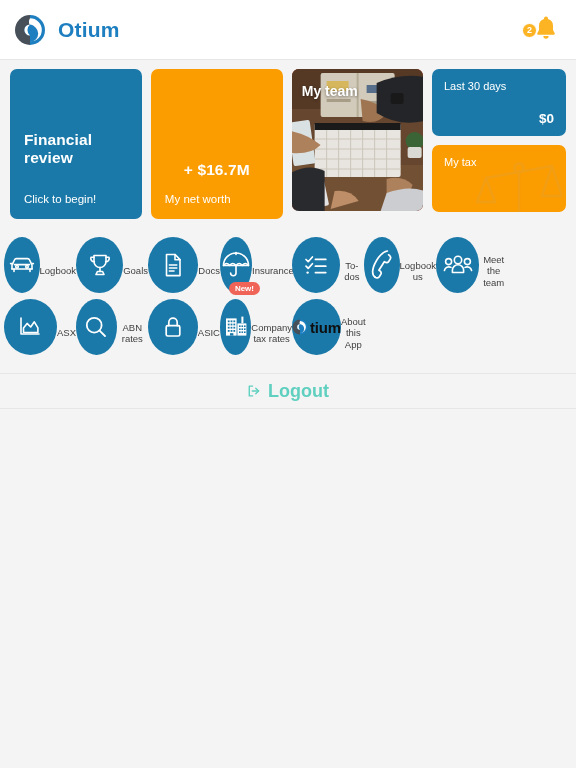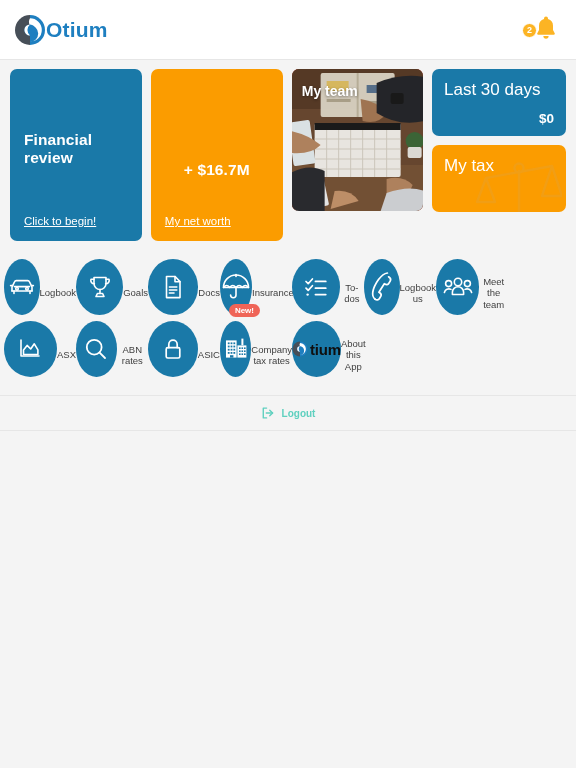--- a/index.html
+++ b/index.html
@@ -12,21 +12,21 @@
 
   
   .header {
     height: 60px;
     background: #ffffff;
     border-bottom: 1px solid #e6e6e6;
     display: flex;
     align-items: center;
     padding: 0 16px 0 14px;
   }
-  .brand { display: flex; align-items: center; }
+  .brand { display: flex; align-items: center; gap: 12px; }
   .brand-logo { width: 32px; height: 32px; display: block; }
   .brand-name {
     color: #1e7fc0;
     font-size: 21px;
     font-weight: 600;
     letter-spacing: .2px;
   }
   .header-spacer { flex: 1; }
   .bell-wrap { position: relative; width: 40px; height: 34px; }
   .bell-icon { position: absolute; right: 2px; top: 2px; width: 24px; height: 26px; }
@@ -45,51 +45,51 @@
     display: flex;
     gap: 9px;
     align-items: flex-start;
   }
   .card {
     border-radius: 7px;
     position: relative;
     overflow: hidden;
     color: #ffffff;
   }
-  .card-lg { width: 134px; height: 172px; padding: 14px; }
+  .card-lg { width: 134px; height: 150px; padding: 14px; }
   .card-blue { background: #1a79a8; }
   .card-orange { background: #fb9c00; }
 
   .card-lg .card-title {
     position: absolute; left: 14px; right: 14px; top: 62px;
     font-size: 15.5px; font-weight: 700; letter-spacing: .1px;
   }
   .card-lg .card-sub {
     position: absolute; left: 14px; right: 14px; bottom: 14px;
-    font-size: 11.5px; font-weight: 400; text-decoration: underline;
+    font-size: 11.5px; font-weight: 400;
   }
   .card-networth .card-title { text-align: center; margin-top: 30px; }
 
   .card-photo {
     width: 134px; height: 142px;
     background: #ef4444;
     position: relative;
   }
   .photo-canvas { position: absolute; inset: 0; width: 100%; height: 100%; }
   .card-photo .card-title {
     position: absolute; left: 10px; top: 14px;
     font-size: 14px; font-weight: 600;
     color: #ffffff;
     text-shadow: 0 1px 3px rgba(0,0,0,.45);
   }
 
   .card-stack { display: flex; flex-direction: column; gap: 9px; }
   .card-sm { width: 134px; height: 67px; padding: 11px 12px; position: relative; }
   .card-sm .card-title {
-    font-size: 17px; font-weight: 400;
+    font-size: 11px; font-weight: 400;
     position: relative; z-index: 2;
   }
   .card-sm .card-amount {
     position: absolute; right: 12px; bottom: 10px;
     font-size: 13.5px; font-weight: 700; z-index: 2;
   }
   .tax-watermark {
     position: absolute; right: 4px; bottom: -6px;
     width: 86px; height: 62px; z-index: 1;
     opacity: .5;
@@ -147,21 +147,21 @@
     margin-top: 12px;
     height: 36px;
     background: #f4f4f4;
     border-top: 1px solid #e6e6e6;
     border-bottom: 1px solid #e6e6e6;
     display: flex; align-items: center; justify-content: center;
     gap: 7px;
   }
   .logout-label {
     color: #5fd0bf;
-    font-size: 10px;
+    font-size: 18px;
     font-weight: 600;
   }
   .logout-icon { width: 14px; height: 14px; display: block; }
 
   .page-rest { flex: 1; background: #f4f4f4; }
 </style>
 </head>
 <body>
 
 <div class="header">

